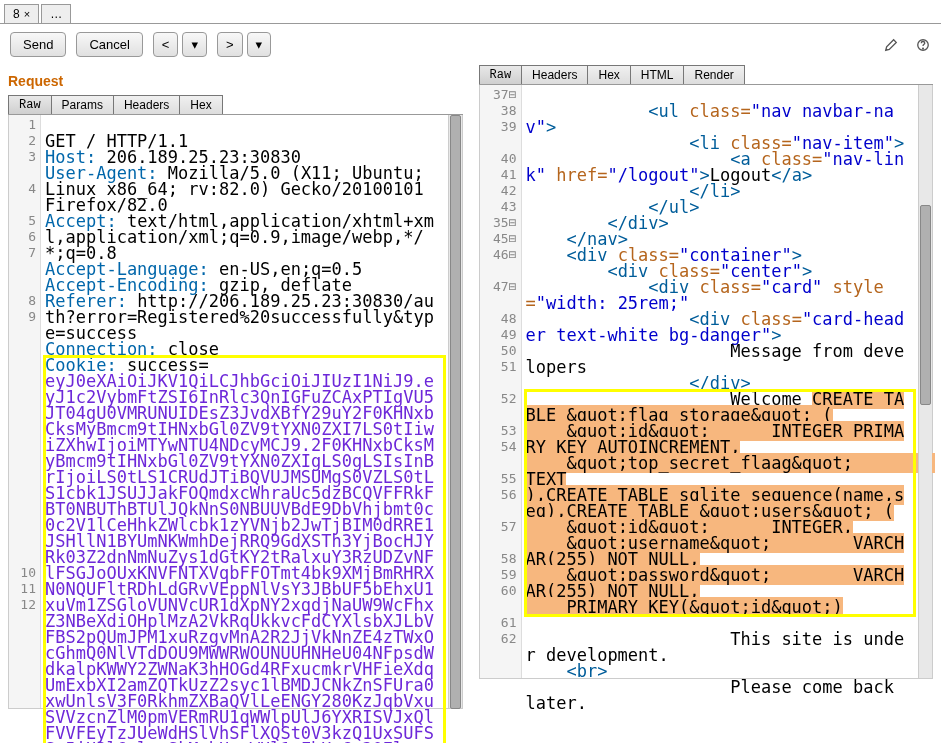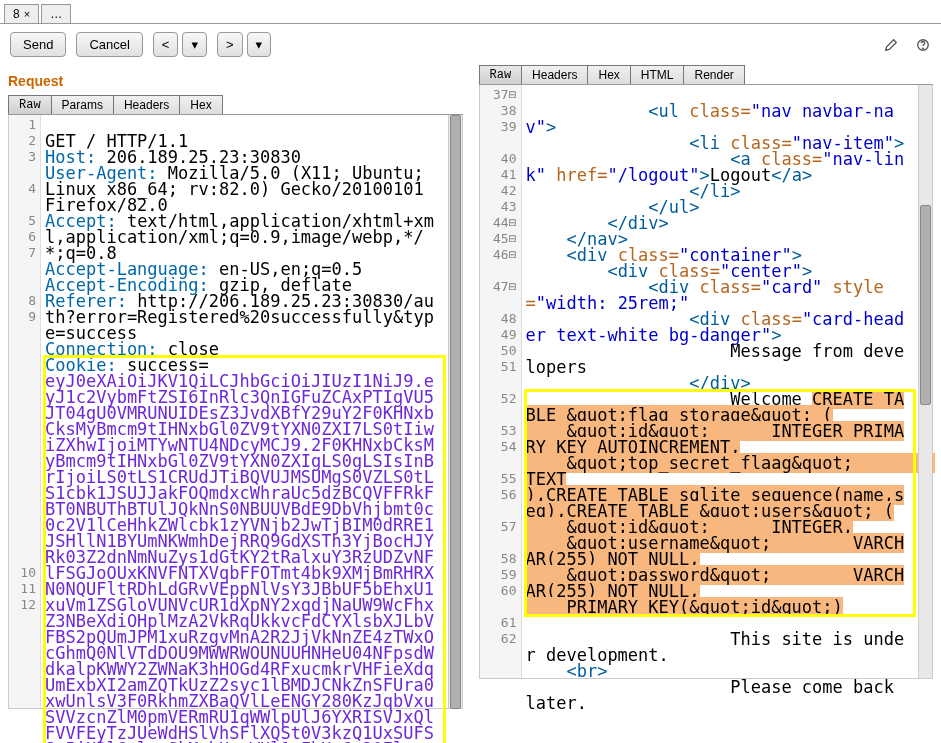--- a/index.html
+++ b/index.html
@@ -240,21 +240,21 @@
     <div class="editor-wrap">
       <div class="gutter" id="resp-gutter" style="width: 42px;">
           <div>37⊟</div>
           <div>38</div>
           <div>39</div>
           <div></div>
           <div>40</div>
           <div>41</div>
           <div>42</div>
           <div>43</div>
-          <div>44⊟</div>
+          <div>35⊟</div>
           <div>45⊟</div>
           <div>46⊟</div>
           <div></div>
           <div>47⊟</div>
           <div></div>
           <div>48</div>
           <div>49</div>
           <div>50</div>
           <div>51</div>
           <div></div>

